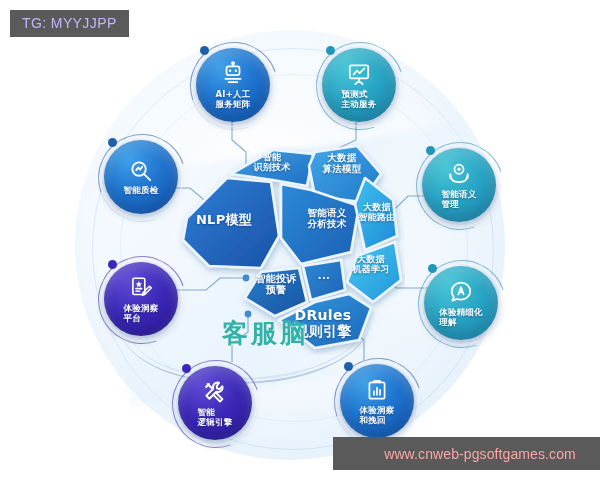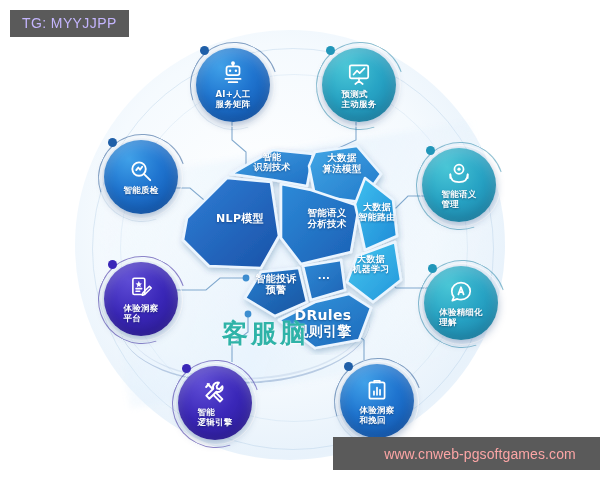--- a/index.html
+++ b/index.html
@@ -199,21 +199,21 @@
         <path d="M182,116 L220,102 L226,140 L198,162 L172,142 Z" fill="url(#gF)"></path>
 
         <path d="M86,132 L124,128 L132,162 L100,176 L70,158 Z" fill="url(#gG)"></path>
 
         <path d="M128,126 L166,120 L170,150 L136,160 Z" fill="url(#gH)"></path>
 
         <path d="M104,180 L140,162 L174,154 L196,168 L184,200 L140,208 Z" fill="url(#gI)"></path>
       </g>
     </svg>
 
-    <div class="seg-label" style="left:22px;top:73px;width:86px;font-size:11px;">NLP模型</div>
+    <div class="seg-label" style="left:6px;top:73px;width:86px;font-size:13px;">NLP模型</div>
     <div class="seg-label" style="left:60px;top:12px;width:74px;font-size:9px;">智能
 识别技术</div>
     <div class="seg-label" style="left:134px;top:13px;width:66px;font-size:9.5px;">大数据
 算法模型</div>
     <div class="seg-label" style="left:106px;top:68px;width:92px;font-size:9.5px;">智能语义
 分析技术</div>
     <div class="seg-label" style="left:172px;top:62px;width:60px;font-size:9px;">大数据
 智能路由</div>
     <div class="seg-label" style="left:166px;top:114px;width:60px;font-size:9px;">大数据
 机器学习</div>

